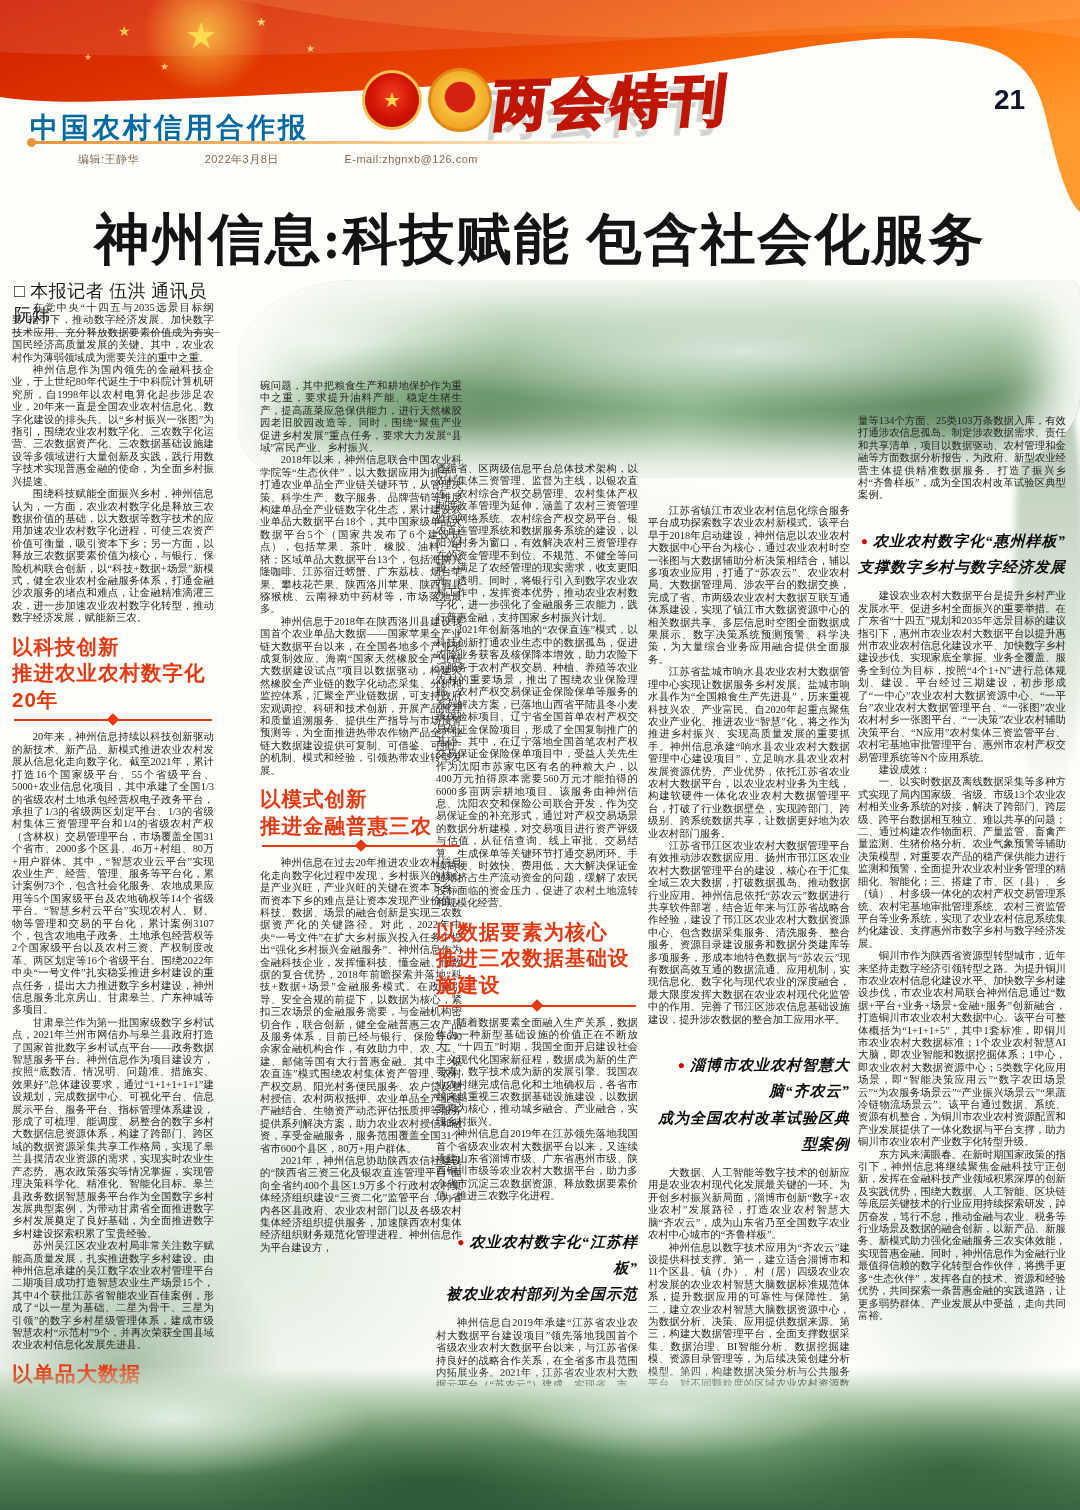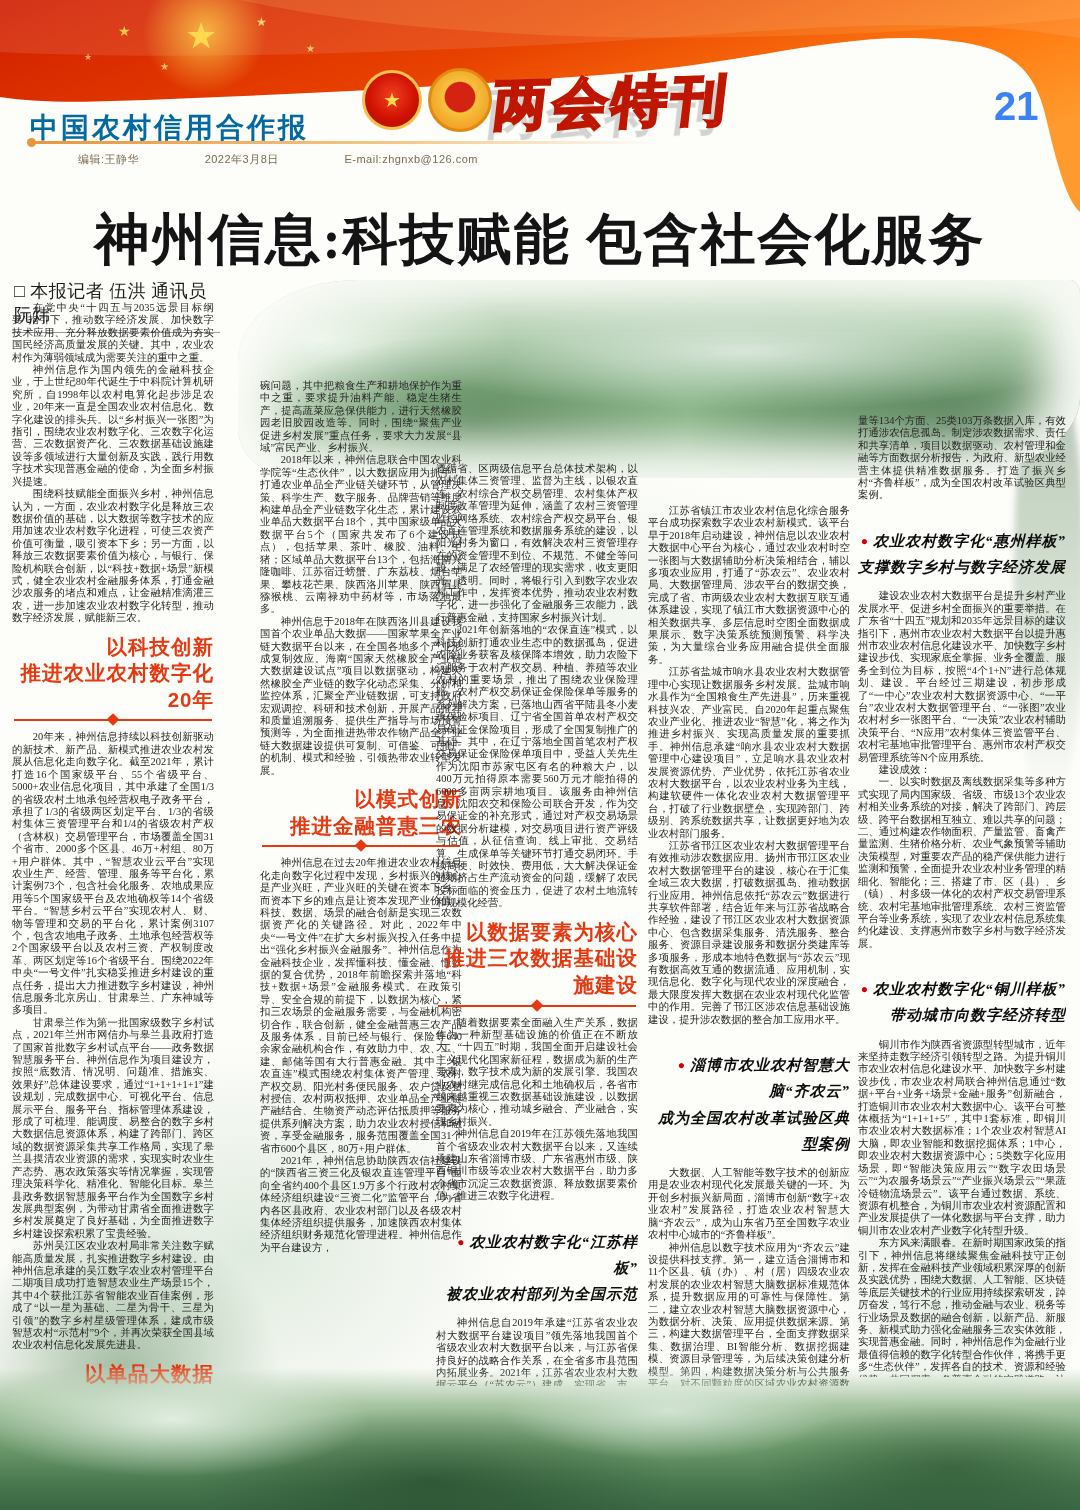--- a/index.html
+++ b/index.html
@@ -23,22 +23,22 @@
       font-family:"DejaVu Sans",sans-serif;}
   .emblem-cppcc{left:428px;top:68px;width:58px;height:58px;border:3px solid #e08a12;
       background:radial-gradient(circle at 50% 45%,#d42313 0%,#d42313 34%,#f7c23c 37%,#f2a52a 70%,#e08a12 100%);
       display:flex;align-items:center;justify-content:center;color:#ffe9a8;font-size:16px;
       font-family:"DejaVu Sans",sans-serif;}
   .special-title{position:absolute;left:494px;top:66px;z-index:4;font-size:55px;font-weight:900;
       font-family:"Liberation Sans","DejaVu Sans",sans-serif;color:#f9dc6e;letter-spacing:4px;
       transform:skewX(-8deg) rotate(-1.5deg);
       -webkit-text-stroke:2.5px #bf1600;
       text-shadow:0 0 2px #fff,-6px 9px 1px rgba(140,140,140,.38);}
-  .page-number{position:absolute;left:994px;top:84px;z-index:4;font-size:40px;font-weight:900;
-      color:#3b82f6;font-family:"Liberation Sans","DejaVu Sans",sans-serif;}
+  .page-number{position:absolute;left:994px;top:84px;z-index:4;font-size:28px;font-weight:900;
+      color:#0f172a;font-family:"Liberation Sans","DejaVu Sans",sans-serif;}
   
   .photo-top{position:absolute;left:238px;top:280px;width:842px;height:198px;z-index:1;
      border-radius:120px 10px 140px 60px / 80px 14px 80px 50px;
      background:
        radial-gradient(58% 42% at 60% 36%,rgba(219,232,221,.95),rgba(219,232,221,0) 72%),
        radial-gradient(34% 60% at 28% 72%,rgba(44,92,48,.55),rgba(44,92,48,0) 75%),
        radial-gradient(46% 70% at 86% 74%,rgba(36,80,42,.6),rgba(36,80,42,0) 72%),
        radial-gradient(30% 50% at 10% 30%,rgba(240,248,240,.9),rgba(240,248,240,0) 75%),
        linear-gradient(96deg,#c3d9bf,#90b98d 32%,#7fae7e 64%,#9dc49a);
      box-shadow:inset 0 0 48px 36px rgba(253,253,250,.95);}
@@ -72,21 +72,21 @@
   .col{position:absolute;z-index:3;overflow:hidden;font-size:10.4px;line-height:12.4px;
        text-align:justify;color:#262626;}
   .col-0{left:12px;top:302px;width:202px;height:1084px;}
   .col-1{left:224px;top:380px;width:202px;height:1006px;margin-left:36px;}
   .col-2{left:436px;top:463px;width:202px;height:923px;}
   .col-3{left:648px;top:505px;width:202px;height:881px;}
   .col-4{left:858px;top:415px;width:208px;height:962px;}
   .bp{margin:0;text-indent:2em;}
   .bp.cont{text-indent:0;}
   .shwrap{margin:9px 0 10px;}
-  .subhead{text-align:right;font-family:"Liberation Sans","DejaVu Sans",sans-serif;font-weight:900;
+  .subhead{text-align:left;font-family:"Liberation Sans","DejaVu Sans",sans-serif;font-weight:900;
      font-size:20.5px;line-height:1.3;color:#e63912;letter-spacing:1px;}
   .shrule{position:relative;height:2px;background:#e63912;margin:6px 2px 0;}
   .shrule::after{content:"";position:absolute;left:50%;top:-4px;width:9px;height:9px;background:#e63912;
      transform:translateX(-50%) rotate(45deg);}
   .bhead{margin:26px 0 10px;text-align:right;font-size:15px;font-weight:bold;font-style:italic;
      line-height:1.75;color:#0d0d0d;letter-spacing:1px;}
   .reddot{color:#d40000;font-style:normal;font-size:12px;margin-right:4px;vertical-align:1px;}
 </style>
 </head>
 <body>
@@ -188,19 +188,18 @@
       <div class="bhead"><span class="reddot">●</span>淄博市农业农村智慧大脑“齐农云”<br>成为全国农村改革试验区典型案例</div>
       <p class="bp">大数据、人工智能等数字技术的创新应用是农业农村现代化发展最关键的一环。为开创乡村振兴新局面，淄博市创新“数字+农业农村”发展路径，打造农业农村智慧大脑“齐农云”，成为山东省乃至全国数字农业农村中心城市的“齐鲁样板”。</p>
       <p class="bp">神州信息以数字技术应用为“齐农云”建设提供科技支撑。第一，建立适合淄博市和11个区县、镇（办）、村（居）四级农业农村发展的农业农村智慧大脑数据标准规范体系，提升数据应用的可靠性与保障性。第二，建立农业农村智慧大脑数据资源中心，为数据分析、决策、应用提供数据来源。第三，构建大数据管理平台，全面支撑数据采集、数据治理、BI智能分析、数据挖掘建模、资源目录管理等，为后续决策创建分析模型。第四，构建数据决策分析与公共服务平台，对不同颗粒度的区域农业农村资源数据进行统计、分析、挖掘、预警和预测，提高决策者、管理者、主体和农户的决策准确性与时效性。第五，建立数字农业农村应用平台，新建产业振兴、美丽乡村、为农服务等应用系统体系，全方位服务社会、企业及农户。目前，“齐农云”共采集农情调度、产业监测、统防统治、耕地质</p>
     </div>
   <div class="col col-4">
       <p class="bp cont">量等134个方面、25类103万条数据入库，有效打通涉农信息孤岛。制定涉农数据需求、责任和共享清单，项目以数据驱动、农村管理和金融等方面数据分析报告，为政府、新型农业经营主体提供精准数据服务。打造了振兴乡村“齐鲁样板”，成为全国农村改革试验区典型案例。</p>
       <div class="bhead"><span class="reddot">●</span>农业农村数字化“惠州样板”<br>支撑数字乡村与数字经济发展</div>
       <p class="bp">建设农业农村大数据平台是提升乡村产业发展水平、促进乡村全面振兴的重要举措。在广东省“十四五”规划和2035年远景目标的建议指引下，惠州市农业农村大数据平台以提升惠州市农业农村信息化建设水平、加快数字乡村建设步伐、实现家底全掌握、业务全覆盖、服务全到位为目标，按照“4个1+N”进行总体规划、建设。平台经过三期建设，初步形成了“一中心”农业农村大数据资源中心、“一平台”农业农村大数据管理平台、“一张图”农业农村村乡一张图平台、“一决策”农业农村辅助决策平台、“N应用”农村集体三资监管平台、农村宅基地审批管理平台、惠州市农村产权交易管理系统等N个应用系统。</p>
       <p class="bp">建设成效：</p>
       <p class="bp">一、以实时数据及离线数据采集等多种方式实现了局内国家级、省级、市级13个农业农村相关业务系统的对接，解决了跨部门、跨层级、跨平台数据相互独立、难以共享的问题；二、通过构建农作物面积、产量监管、畜禽产量监测、生猪价格分析、农业气象预警等辅助决策模型，对重要农产品的稳产保供能力进行监测和预警，全面提升农业农村业务管理的精细化、智能化；三、搭建了市、区（县）、乡（镇）、村多级一体化的农村产权交易管理系统、农村宅基地审批管理系统、农村三资监管平台等业务系统，实现了农业农村信息系统集约化建设、支撑惠州市数字乡村与数字经济发展。</p>
-      <div class="bhead"><span class="reddot">●</span>农业农村数字化“铜川样板”<br>带动城市向数字经济转型</div>
       <p class="bp">铜川市作为陕西省资源型转型城市，近年来坚持走数字经济引领转型之路。为提升铜川市农业农村信息化建设水平、加快数字乡村建设步伐，市农业农村局联合神州信息通过“数据+平台+业务+场景+金融+服务”创新融合，打造铜川市农业农村大数据中心。该平台可整体概括为“1+1+1+5”，其中1套标准，即铜川市农业农村大数据标准；1个农业农村智慧AI大脑，即农业智能和数据挖掘体系；1中心，即农业农村大数据资源中心；5类数字化应用场景，即“智能决策应用云”“数字农田场景云”“为农服务场景云”“产业振兴场景云”“果蔬冷链物流场景云”。该平台通过数据、系统、资源有机整合，为铜川市农业农村资源配置和产业发展提供了一体化数据与平台支撑，助力铜川市农业农村产业数字化转型升级。</p>
       <p class="bp">东方风来满眼春。在新时期国家政策的指引下，神州信息将继续聚焦金融科技守正创新，发挥在金融科技产业领域积累深厚的创新及实践优势，围绕大数据、人工智能、区块链等底层关键技术的行业应用持续探索研发，踔厉奋发，笃行不怠，推动金融与农业、税务等行业场景及数据的融合创新，以新产品、新服务、新模式助力强化金融服务三农实体效能，实现普惠金融。同时，神州信息作为金融行业最值得信赖的数字化转型合作伙伴，将携手更多“生态伙伴”，发挥各自的技术、资源和经验优势，共同探索一条普惠金融的实践道路，让更多弱势群体、产业发展从中受益，走向共同富裕。</p>
     </div>
 
   <div class="photo-bottom"></div>
 </div>
 
 </body></html>

